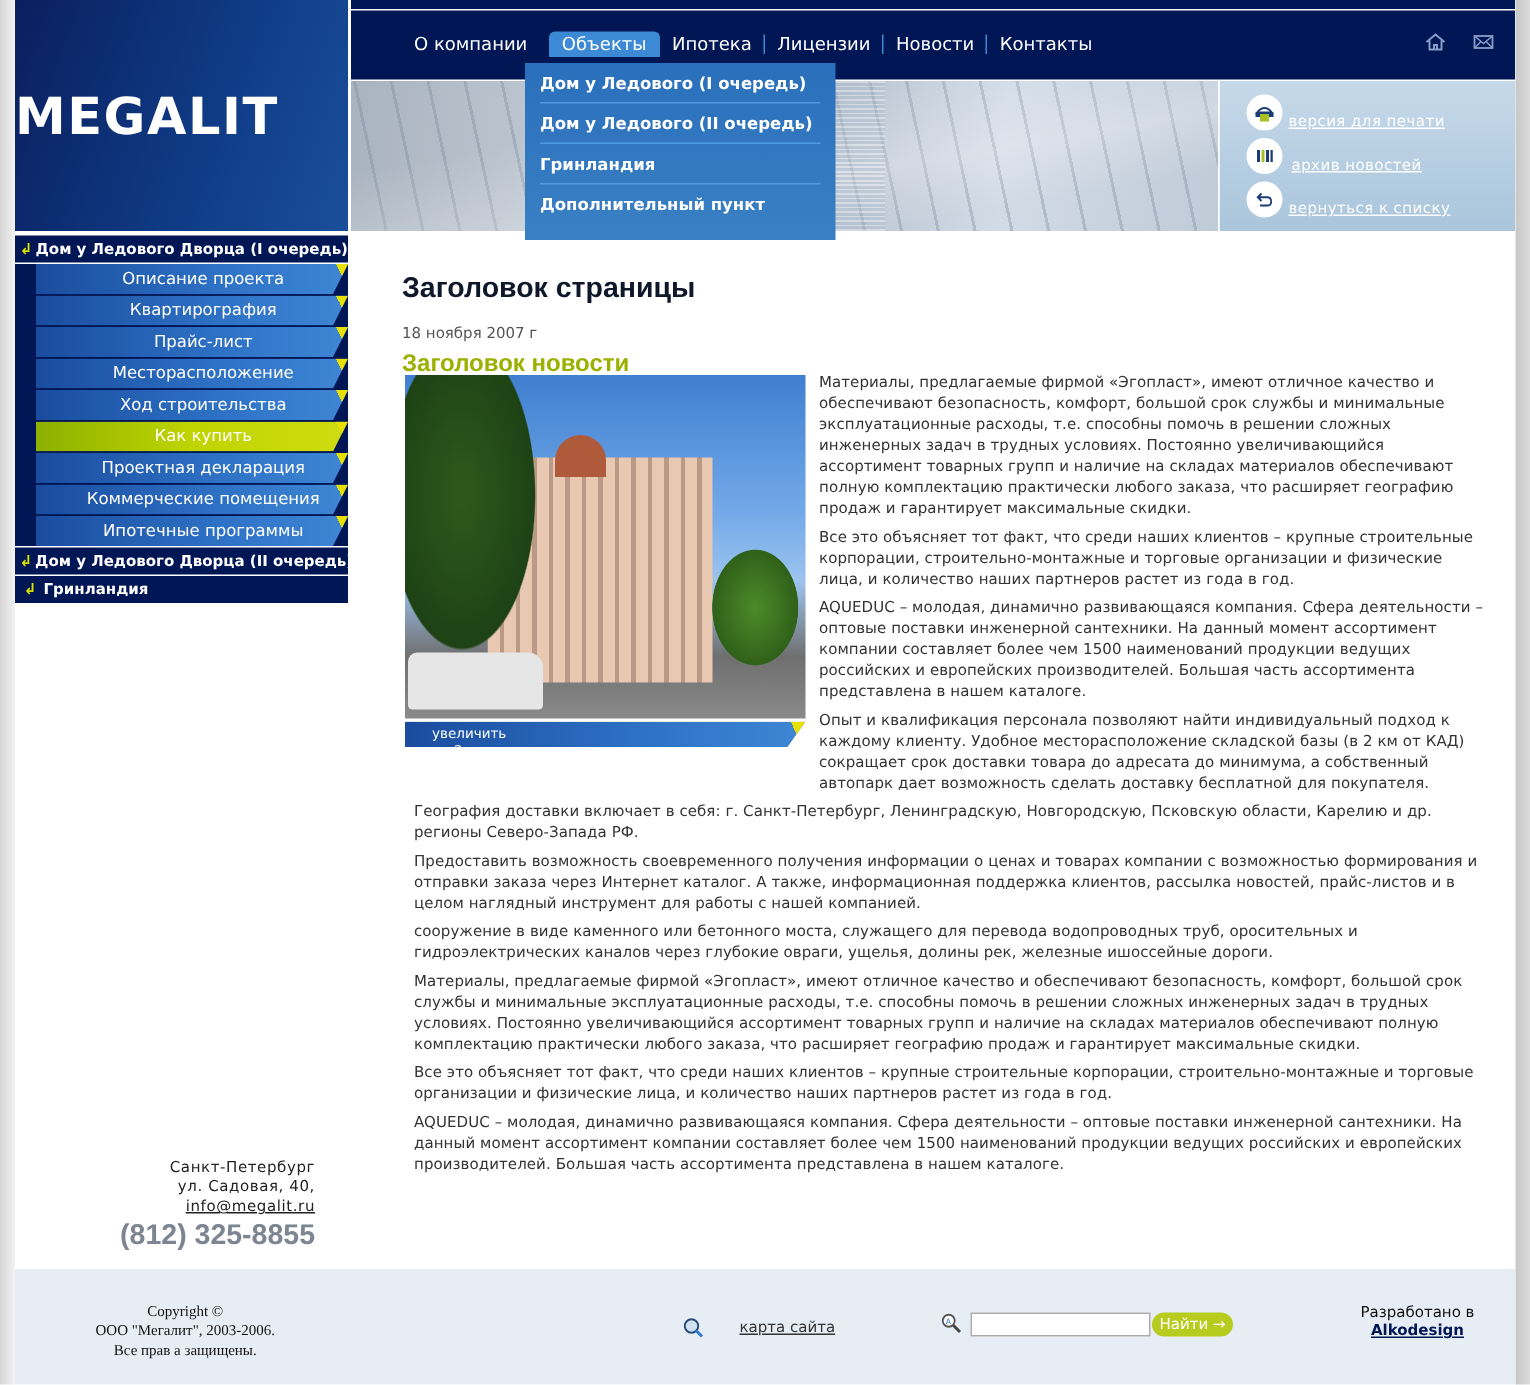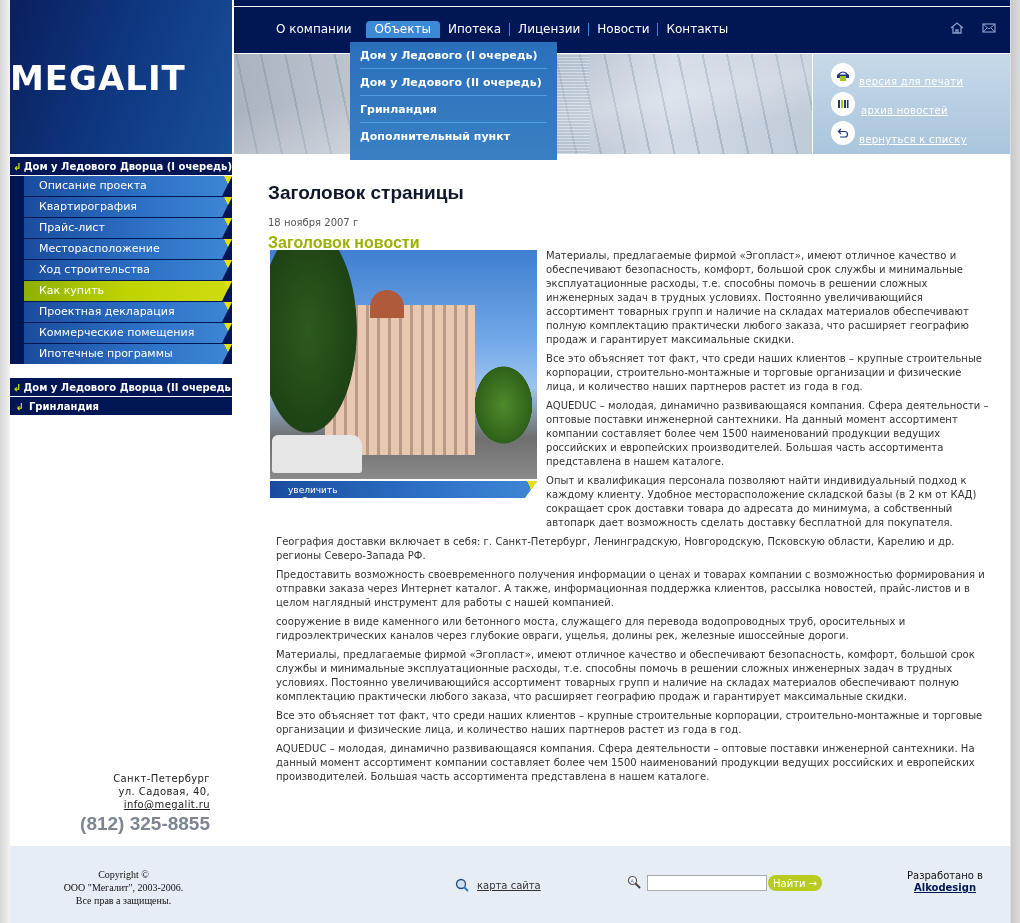--- a/index.html
+++ b/index.html
@@ -78,21 +78,21 @@
   .dd-item:last-child { border-bottom: none; }
 
   
   .sidebar { position: absolute; left: 0; top: 157px; width: 222px; }
   .sb-group {
     height: 18px; background: #001655; color: #fff; font-weight: bold; font-size: 10px;
     display: flex; align-items: center; padding-left: 3px; cursor: pointer; margin-bottom: 1px;
     white-space: nowrap;
   }
   .sb-arrow { color: #d8e000; font-size: 10px; width: 14px; margin-right: 2px; text-align: center; }
-  .sb-sub { background: #001655; padding-left: 14px; margin-bottom: 14px; }
+  .sb-sub { background: #001655; padding-left: 14px; margin-bottom: 1px; text-align: center; }
   .sb-item {
     position: relative; height: 20px; margin-bottom: 1px;
     background: linear-gradient(90deg, #1a4c9e 0%, #2e72c6 60%, #3f86d4 100%);
     color: #fff; font-size: 11px; line-height: 20px; padding-left: 15px; cursor: pointer;
     clip-path: polygon(0 0, 100% 0, calc(100% - 10px) 100%, 0 100%);
   }
   .sb-item::after {
     content: ""; position: absolute; right: 0; top: 0; width: 10px; height: 20px;
     background: linear-gradient(to bottom left, #e8e000 0 40%, transparent 40%);
   }
@@ -137,21 +137,21 @@
   .text-right { position: absolute; left: 278px; top: 89px; width: 445px; }
   .text-full { position: absolute; left: 8px; top: 375px; width: 722px; }
   .para { font-size: 10px; line-height: 14px; color: #333; margin-bottom: 5px; letter-spacing: 0.05px; }
 
   
   .footer {
     position: absolute; left: 0; top: 846px; width: 1000px; height: 77px;
     background: #e6edf5;
   }
   .copyright { position: absolute; left: 36px; top: 22px; width: 155px; text-align: center; font-size: 10px; line-height: 13px; color: #111; font-family: Liberation Serif, serif; }
-  .sitemap { position: absolute; left: 445px; top: 32px; display: flex; align-items: center; cursor: pointer; }
+  .sitemap { position: absolute; left: 445px; top: 32px; display: flex; align-items: center; cursor: pointer; gap: 16px; }
   .sitemap-label { font-size: 10px; color: #333; text-decoration: underline; margin-left: 8px; }
   .search { position: absolute; left: 617px; top: 29px; display: flex; align-items: flex-start; }
   .search-input { width: 120px; height: 16px; border: 1px solid #aaa; background: #fff; margin-left: 6px; font-size: 10px; padding: 0 3px; }
   .search-btn {
     margin-left: 1px; height: 16px; width: 54px; border-radius: 8px; background: #b8cc20;
     color: #fff; font-size: 10px; display: flex; align-items: center; justify-content: center; cursor: pointer; border: none;
     font-family: "DejaVu Sans", sans-serif;
   }
   .devby { position: absolute; left: 890px; top: 24px; width: 90px; text-align: center; font-size: 10px; color: #111; line-height: 12px; }
   .devby a { color: #001655; font-weight: bold; text-decoration: underline; cursor: pointer; }

